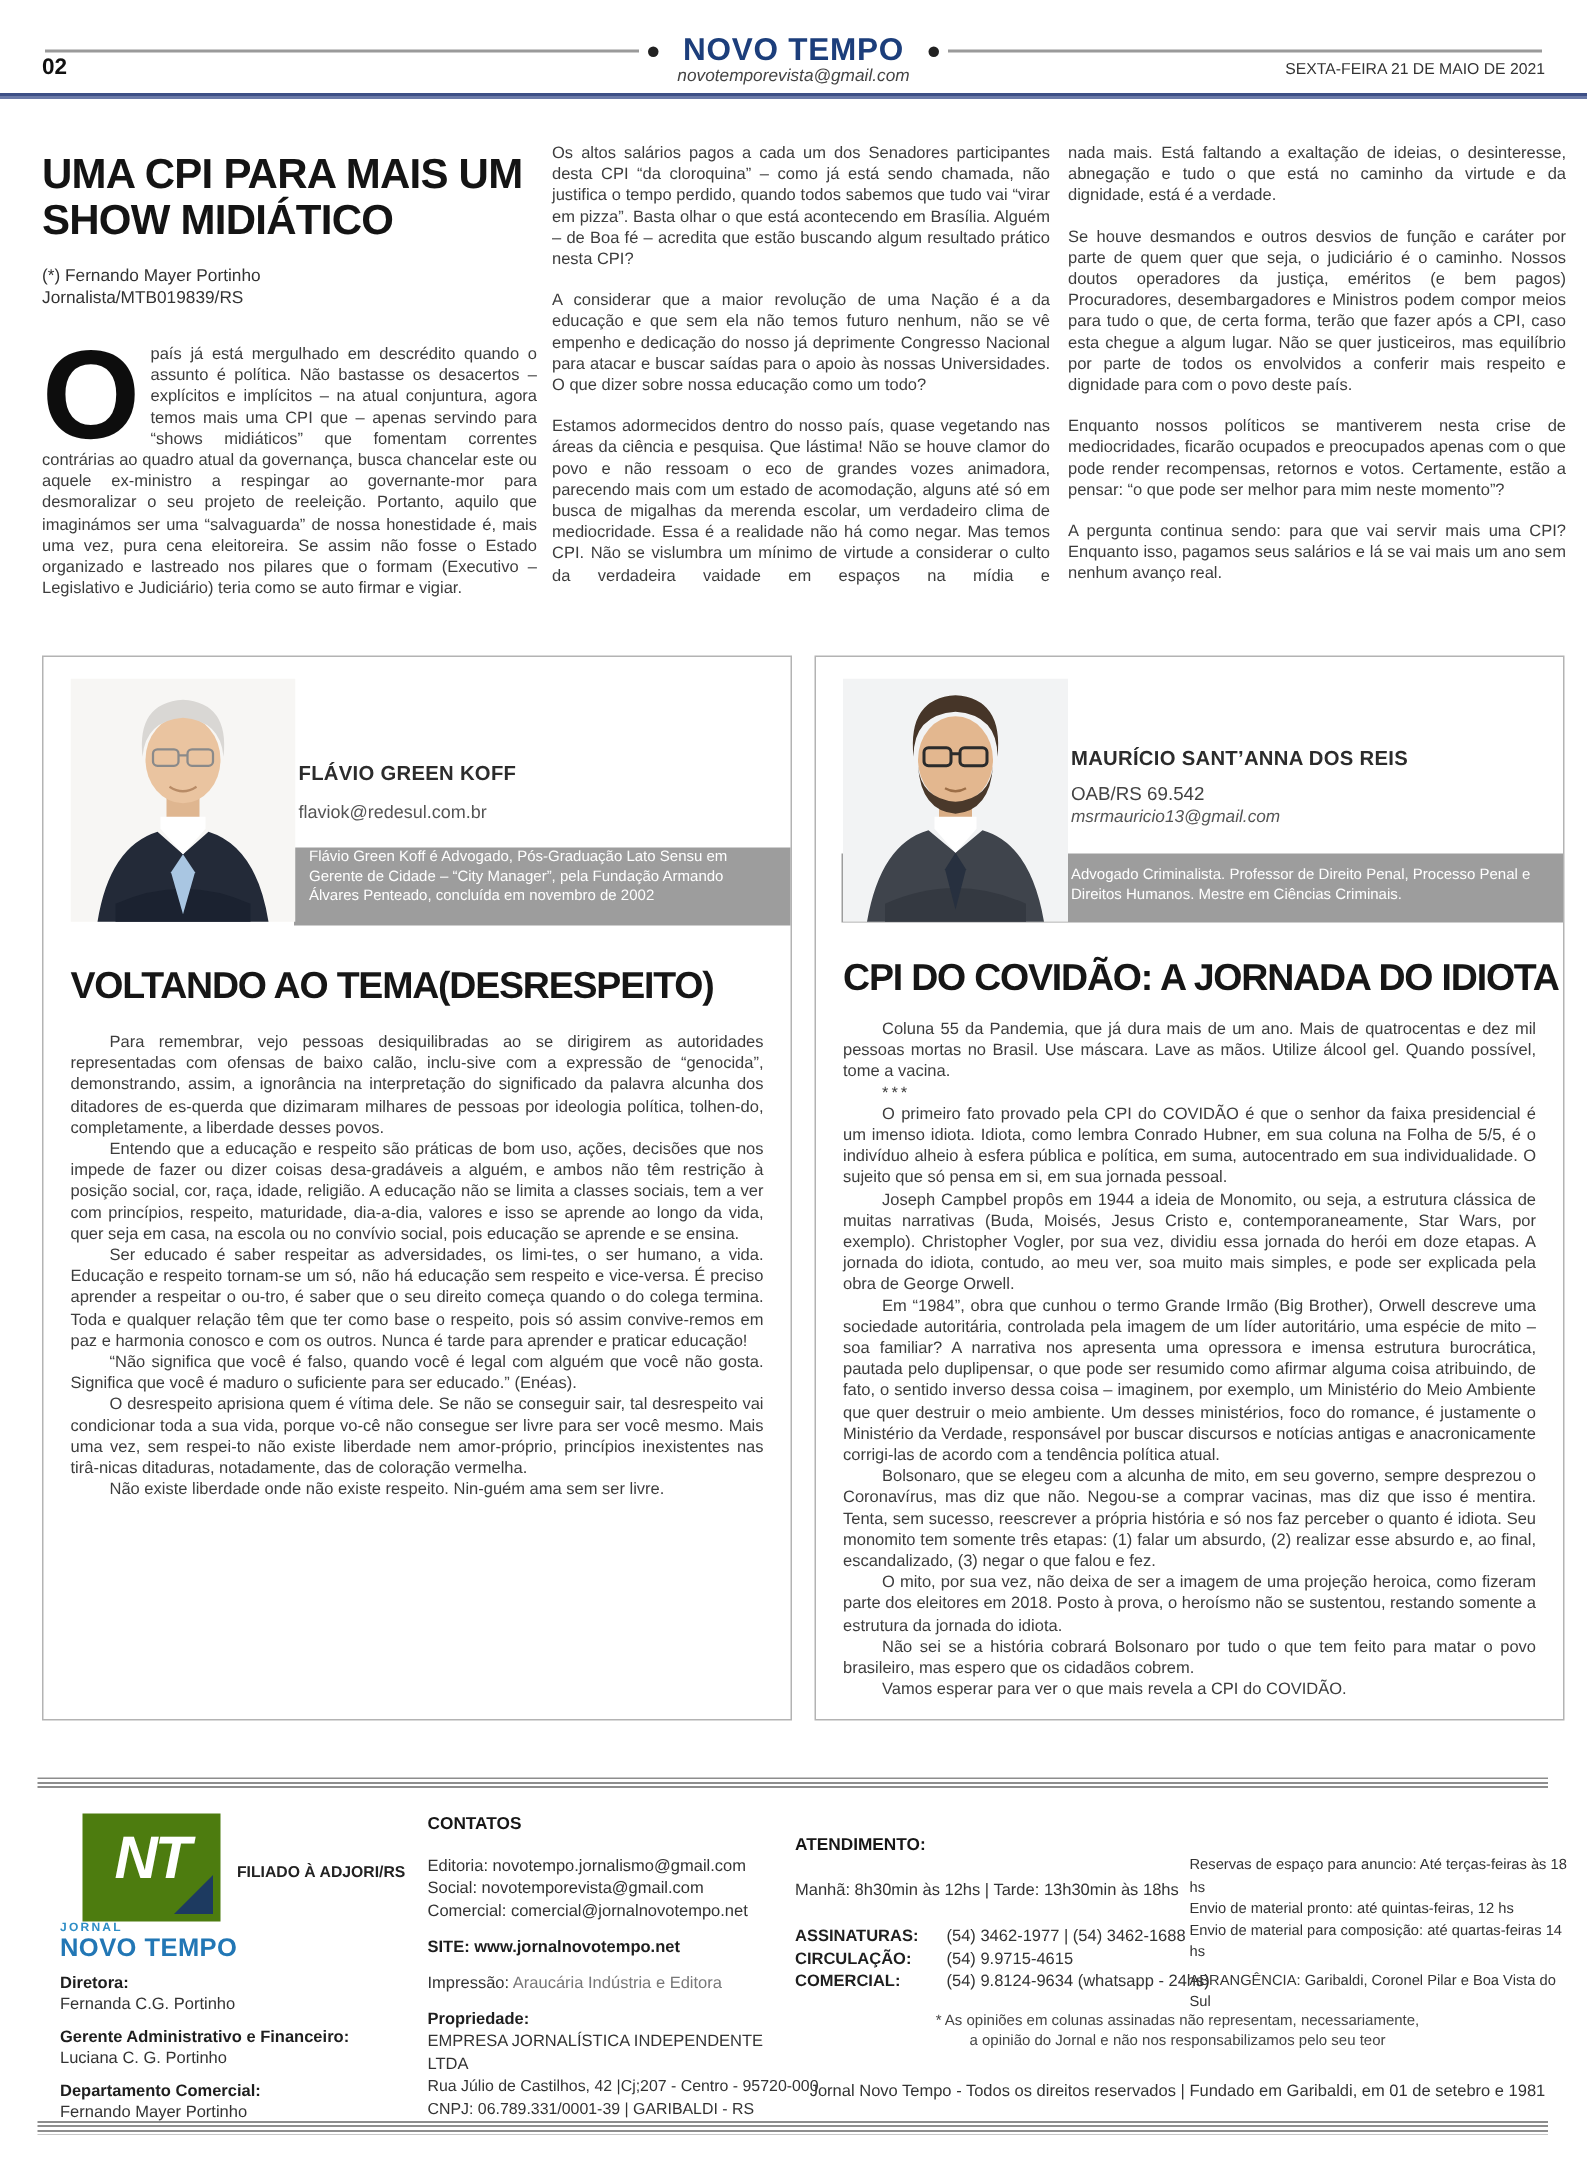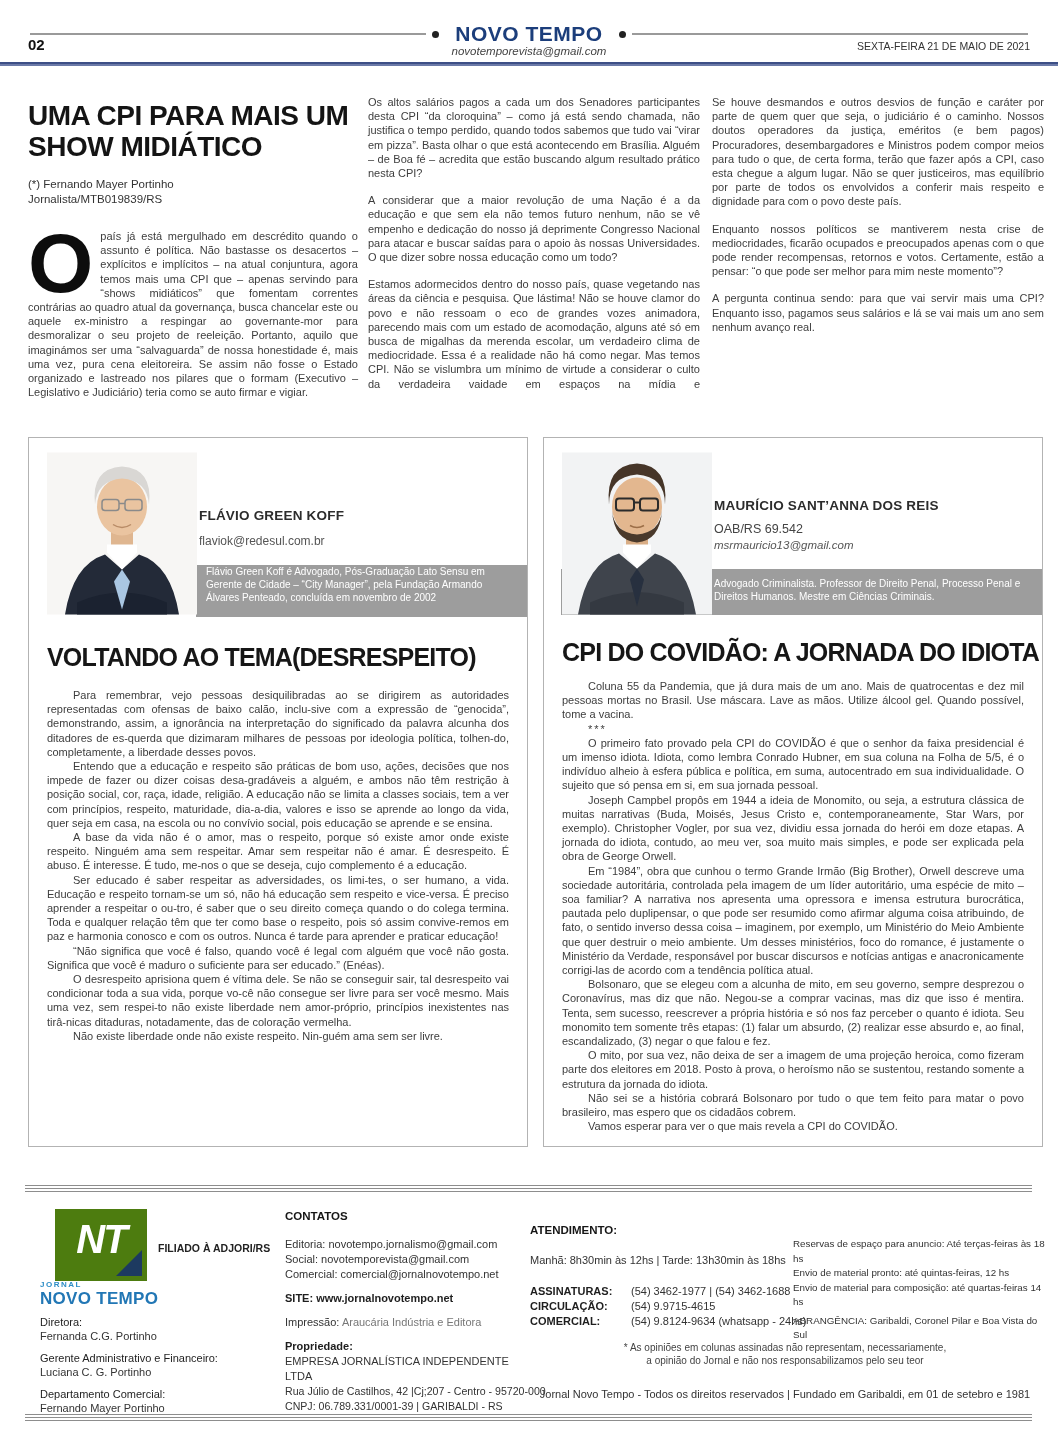--- a/index.html
+++ b/index.html
@@ -66,21 +66,21 @@
 
   .logo-square { position:absolute; left:55px; top:1209px; width:92px; height:72px; background:#4d7c0f; }
   .logo-nt { position:absolute; left:0; right:0; top:8px; text-align:center; color:#fff; font-size:40px; font-weight:bold; font-style:italic; letter-spacing:-2px; }
   .logo-tri { position:absolute; right:5px; bottom:5px; width:0; height:0; border-left:26px solid transparent; border-bottom:26px solid #1d3a60; }
   .affiliation { position:absolute; left:158px; top:1242px; font-size:10.5px; font-weight:bold; color:#222; }
   .jornal-label { position:absolute; left:40px; top:1280px; font-size:8px; letter-spacing:1.5px; color:#2e8ec6; font-weight:bold; }
   .logo-name { position:absolute; left:40px; top:1289px; font-size:17px; font-weight:bold; color:#2277b5; letter-spacing:0.3px; }
 
   .staff { position:absolute; left:40px; top:1316px; width:230px; font-size:11px; line-height:13.5px; color:#333; }
   .staff .entry { margin-bottom:9px; }
-  .staff .lbl { font-weight:normal; color:#1e1e1e; }
+  .staff .lbl { font-weight:bold; color:#1e1e1e; }
 
   .contatos { position:absolute; left:285px; top:1209px; width:252px; font-size:11px; line-height:15px; color:#333; }
   .contatos .hd { font-weight:bold; font-size:11.5px; color:#161616; margin-bottom:13px; }
   .contatos .gap { height:9px; }
   .contatos .bold { font-weight:bold; color:#1e1e1e; }
   .contatos .muted { color:#777; }
   .contatos .nowrap { white-space:nowrap; font-size:10.6px; }
 
   .atendimento { position:absolute; left:530px; top:1223px; width:280px; font-size:11px; line-height:15px; color:#333; }
   .atendimento .hd { font-weight:bold; font-size:11.5px; color:#161616; margin-bottom:15px; }
@@ -123,20 +123,21 @@
   </div>
 </div>
 
 <div id="col2" class="jtext">
   <p>Os altos salários pagos a cada um dos Senadores participantes desta CPI “da cloroquina” – como já está sendo chamada, não justifica o tempo perdido, quando todos sabemos que tudo vai “virar em pizza”. Basta olhar o que está acontecendo em Brasília. Alguém – de Boa fé – acredita que estão buscando algum resultado prático nesta CPI?</p>
   <p>A considerar que a maior revolução de uma Nação é a da educação e que sem ela não temos futuro nenhum, não se vê empenho e dedicação do nosso já deprimente Congresso Nacional para atacar e buscar saídas para o apoio às nossas Universidades. O que dizer sobre nossa educação como um todo?</p>
   <p class="jfull">Estamos adormecidos dentro do nosso país, quase vegetando nas áreas da ciência e pesquisa. Que lástima! Não se houve clamor do povo e não ressoam o eco de grandes vozes animadora, parecendo mais com um estado de acomodação, alguns até só em busca de migalhas da merenda escolar, um verdadeiro clima de mediocridade. Essa é a realidade não há como negar. Mas temos CPI. Não se vislumbra um mínimo de virtude a considerar o culto da verdadeira vaidade em espaços na mídia e</p>
 </div>
 
 <div id="col3" class="jtext">
+  <p>nada mais. Está faltando a exaltação de ideias, o desinteresse, abnegação e tudo o que está no caminho da virtude e da dignidade, está é a verdade.</p>
   <p>Se houve desmandos e outros desvios de função e caráter por parte de quem quer que seja, o judiciário é o caminho. Nossos doutos operadores da justiça, eméritos (e bem pagos) Procuradores, desembargadores e Ministros podem compor meios para tudo o que, de certa forma, terão que fazer após a CPI, caso esta chegue a algum lugar. Não se quer justiceiros, mas equilíbrio por parte de todos os envolvidos a conferir mais respeito e dignidade para com o povo deste país.</p>
   <p>Enquanto nossos políticos se mantiverem nesta crise de mediocridades, ficarão ocupados e preocupados apenas com o que pode render recompensas, retornos e votos. Certamente, estão a pensar: “o que pode ser melhor para mim neste momento”?</p>
   <p>A pergunta continua sendo: para que vai servir mais uma CPI? Enquanto isso, pagamos seus salários e lá se vai mais um ano sem nenhum avanço real.</p>
 </div>
 
 <div id="box-left" class="author-box">
   <svg class="photo" viewBox="0 0 150 162" aria-hidden="true">
     <rect width="150" height="162" fill="#f7f6f4"></rect>
     <path d="M18 162 Q26 112 58 102 L75 117 L92 102 Q124 112 132 162 Z" fill="#232a38"></path>
     <path d="M30 150 Q75 130 120 150 L120 162 L30 162 Z" fill="#1b2230"></path>
@@ -150,21 +151,20 @@
     <line x1="72" y1="51" x2="78" y2="51" stroke="#8a8a8a" stroke-width="1.5"></line>
     <path d="M66 72 Q75 78 84 72" fill="none" stroke="#b88b66" stroke-width="1.5"></path>
   </svg>
   <div class="a-name">FLÁVIO GREEN KOFF</div>
   <div class="a-sub">flaviok@redesul.com.br</div>
   <div class="bio-bar">Flávio Green Koff é Advogado, Pós-Graduação Lato Sensu em Gerente de Cidade – “City Manager”, pela Fundação Armando Álvares Penteado, concluída em novembro de 2002</div>
   <div class="art-title">VOLTANDO AO TEMA(DESRESPEITO)</div>
   <div class="art-body">
     <p>Para remembrar, vejo pessoas desiquilibradas ao se dirigirem as autoridades representadas com ofensas de baixo calão, inclu-sive com a expressão de “genocida”, demonstrando, assim, a ignorância na interpretação do significado da palavra alcunha dos ditadores de es-querda que dizimaram milhares de pessoas por ideologia política, tolhen-do, completamente, a liberdade desses povos.</p>
     <p>Entendo que a educação e respeito são práticas de bom uso, ações, decisões que nos impede de fazer ou dizer coisas desa-gradáveis a alguém, e ambos não têm restrição à posição social, cor, raça, idade, religião. A educação não se limita a classes sociais, tem a ver com princípios, respeito, maturidade, dia-a-dia, valores e isso se aprende ao longo da vida, quer seja em casa, na escola ou no convívio social, pois educação se aprende e se ensina.</p>
-    <p>A base da vida não é o amor, mas o respeito, porque só existe amor onde existe respeito. Ninguém ama sem respeitar. Amar sem respeitar não é amar. É desrespeito. É abuso. É interesse. É tudo, me-nos o que se deseja, cujo complemento é a educação.</p>
     <p>Ser educado é saber respeitar as adversidades, os limi-tes, o ser humano, a vida. Educação e respeito tornam-se um só, não há educação sem respeito e vice-versa. É preciso aprender a respeitar o ou-tro, é saber que o seu direito começa quando o do colega termina. Toda e qualquer relação têm que ter como base o respeito, pois só assim convive-remos em paz e harmonia conosco e com os outros. Nunca é tarde para aprender e praticar educação!</p>
     <p>“Não significa que você é falso, quando você é legal com alguém que você não gosta. Significa que você é maduro o suficiente para ser educado.” (Enéas).</p>
     <p>O desrespeito aprisiona quem é vítima dele. Se não se conseguir sair, tal desrespeito vai condicionar toda a sua vida, porque vo-cê não consegue ser livre para ser você mesmo. Mais uma vez, sem respei-to não existe liberdade nem amor-próprio, princípios inexistentes nas tirâ-nicas ditaduras, notadamente, das de coloração vermelha.</p>
     <p>Não existe liberdade onde não existe respeito. Nin-guém ama sem ser livre.</p>
   </div>
 </div>
 
 <div id="box-right" class="author-box">
   <svg class="photo" viewBox="0 0 150 162" aria-hidden="true">
     <rect width="150" height="162" fill="#f2f3f4"></rect>

